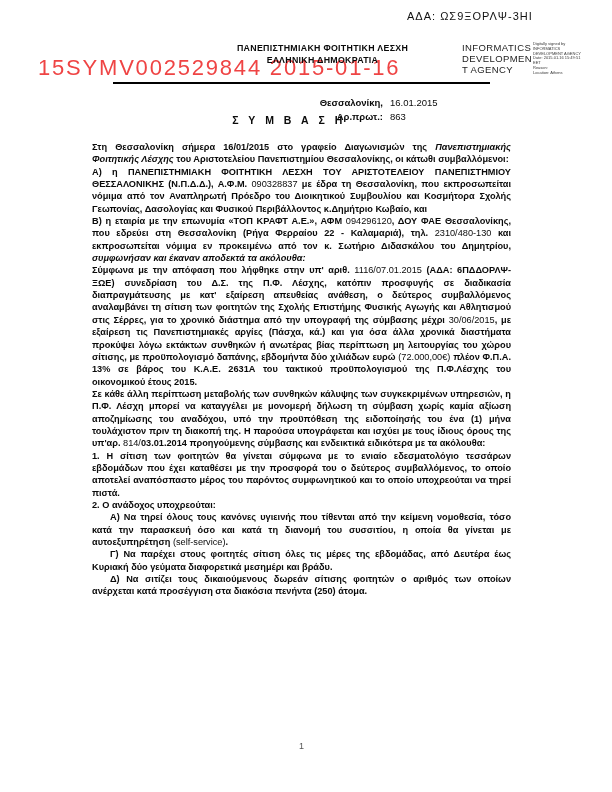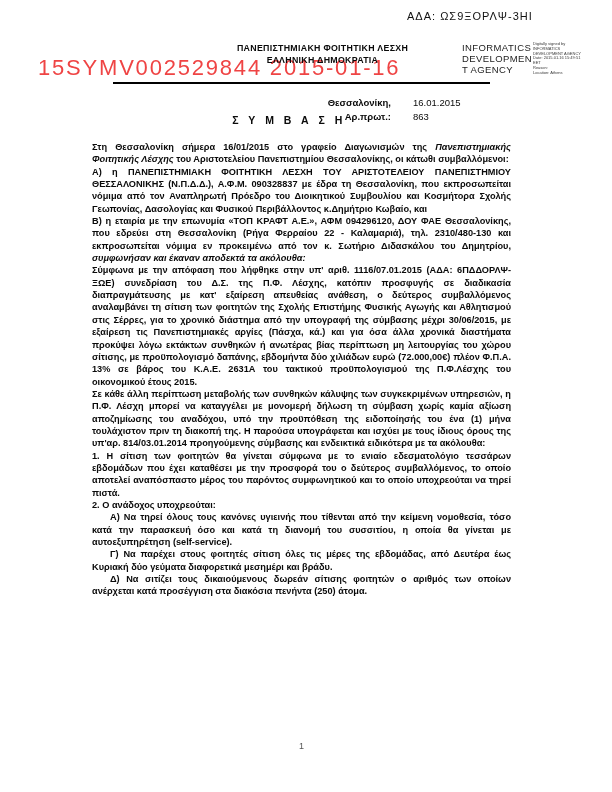--- a/index.html
+++ b/index.html
@@ -35,40 +35,40 @@
   .agency-block{
     position:absolute;left:462px;top:42px;z-index:2;
     font-size:9.5px;line-height:11px;letter-spacing:.4px;color:#1c1c1c;
     white-space:nowrap;
   }
   .sig-block{
     position:absolute;left:533px;top:42px;width:70px;z-index:2;
     font-size:4px;line-height:4.8px;color:#3a3a3a;
   }
   .date-block{
-    position:absolute;left:300px;top:96px;width:200px;
+    position:absolute;left:292px;top:96px;width:200px;
     font-size:9.5px;line-height:13.5px;
   }
   .date-row{display:flex;}
   .date-label{width:91px;text-align:right;font-weight:bold;}
-  .date-value{margin-left:22px;font-weight:normal;}
+  .date-value{margin-left:7px;font-weight:normal;}
   .doc-title{
     position:absolute;left:92px;top:114px;width:419px;
     text-align:center;padding-right:25px;box-sizing:border-box;
     font-size:10.5px;font-weight:bold;letter-spacing:3.5px;
     white-space:nowrap;
   }
   .doc-body{
     position:absolute;left:92px;top:141px;width:419px;
     font-size:9.2px;line-height:12.34px;text-align:justify;
   }
   .para{margin:0;font-weight:bold;}
   .para.indent{text-indent:18px;}
   .seg-base{}
-  .seg-r{font-weight:bold;margin-top:8px;}
+  .seg-r{font-weight:normal;margin-top:8px;}
   .seg-b{font-weight:bold;}
   .seg-i{font-style:italic;}
   .page-number{
     position:absolute;left:92px;top:741px;width:419px;
     text-align:center;font-size:9px;color:#555;font-weight:normal;
   }
 </style>
 </head>
 <body>
 

